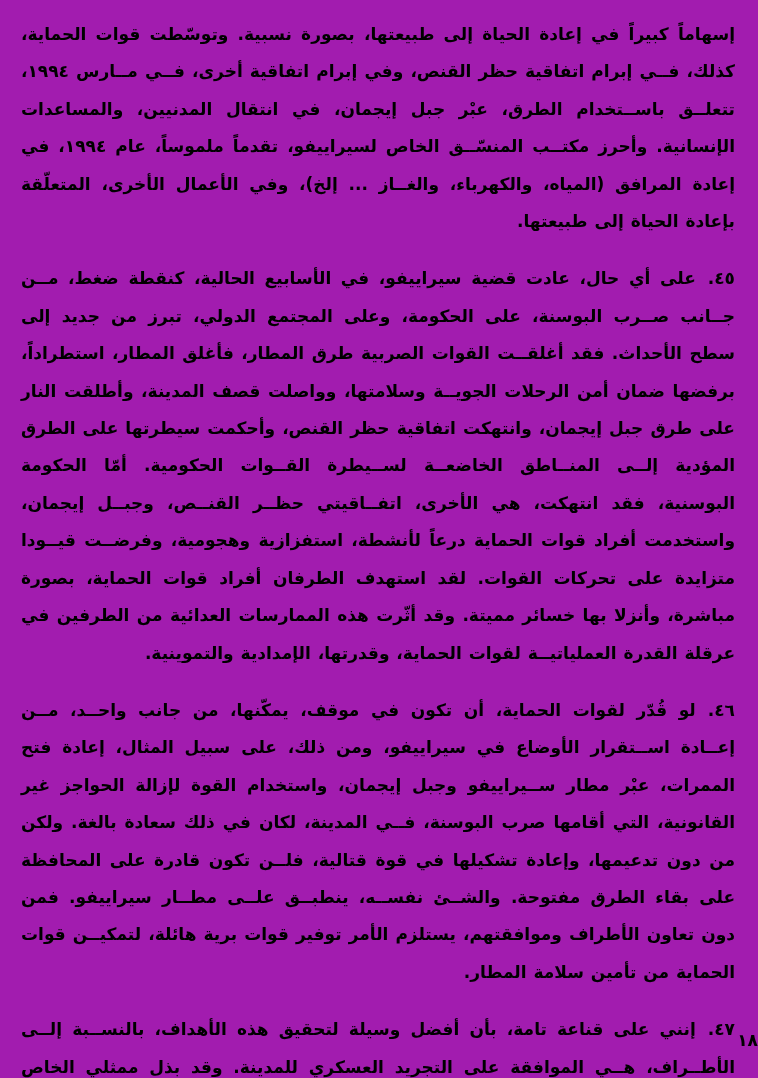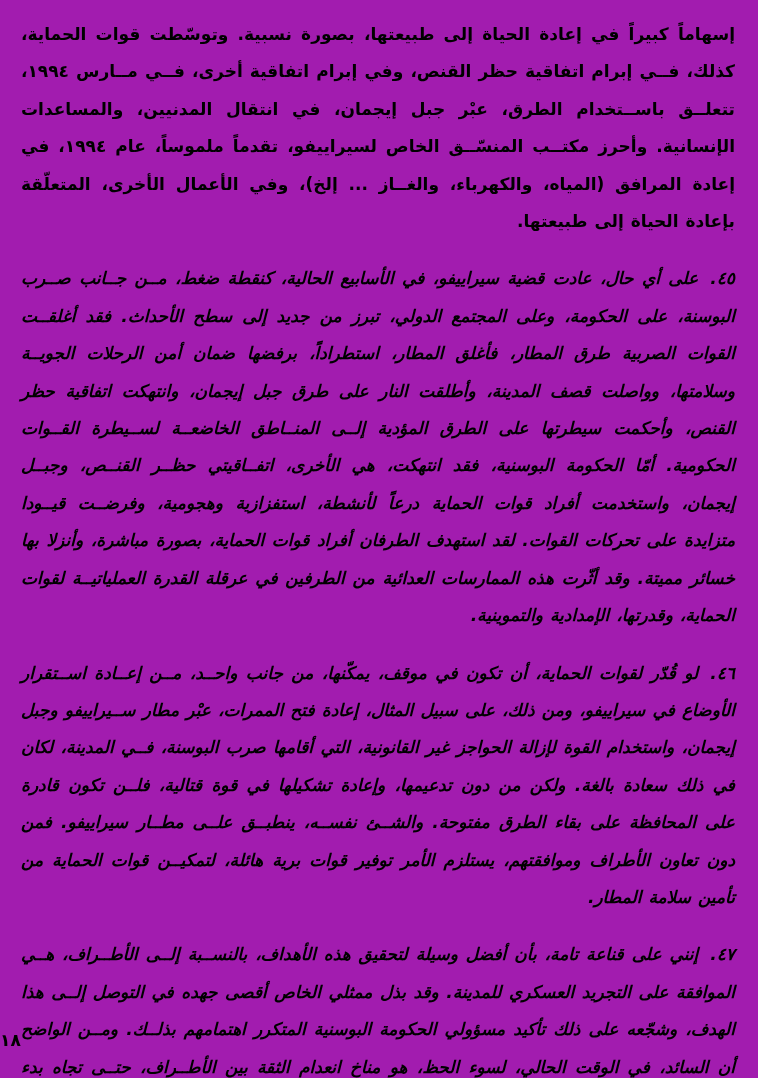--- a/index.html
+++ b/index.html
@@ -28,33 +28,32 @@
     font-size: 17px;
     font-weight: bold;
     line-height: 37.4px;
     text-align: justify;
     color: #000000;
     letter-spacing: 0.1px;
     word-spacing: 1px;
   }
   .para + .para {
     margin-top: 20px;
-    font-style: italic;
   }
   .para-num {
     display: inline-block;
     margin-left: 12px; 
     font-weight: bold;
   }
   .page-number {
     position: absolute;
     bottom: 28px;
     left: 0;
     right: 0;
-    text-align: left;
+    text-align: right;
     font-size: 17px;
     font-weight: bold;
     color: #000000;
   }
 </style>
 </head>
 <body>
 
 <div class="page">
   <div class="text-block">

